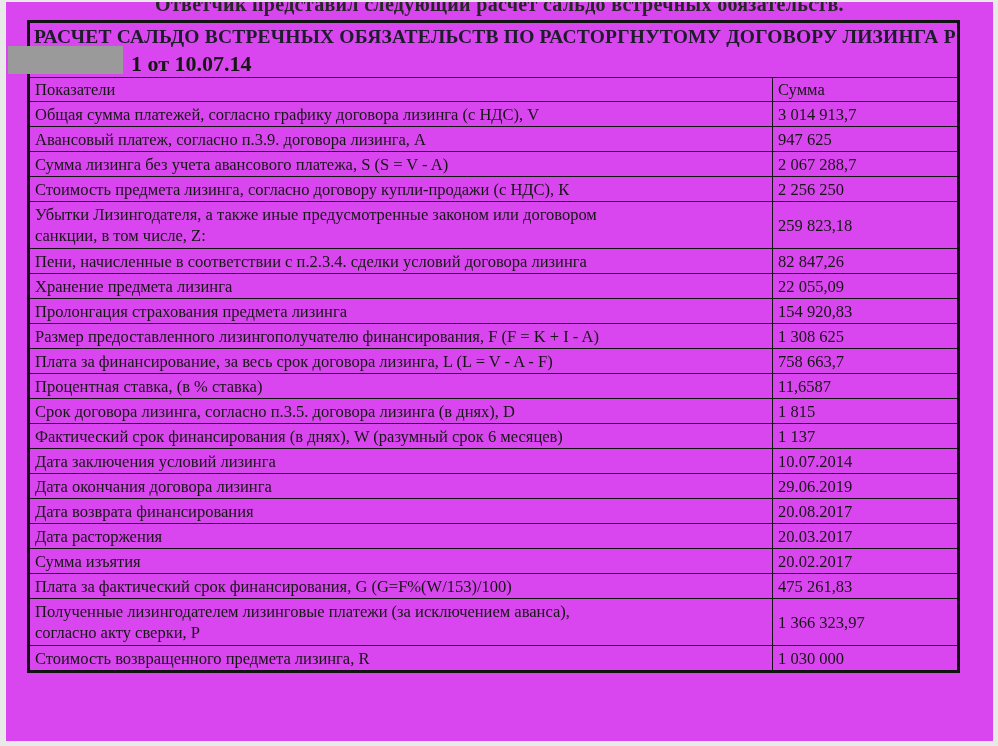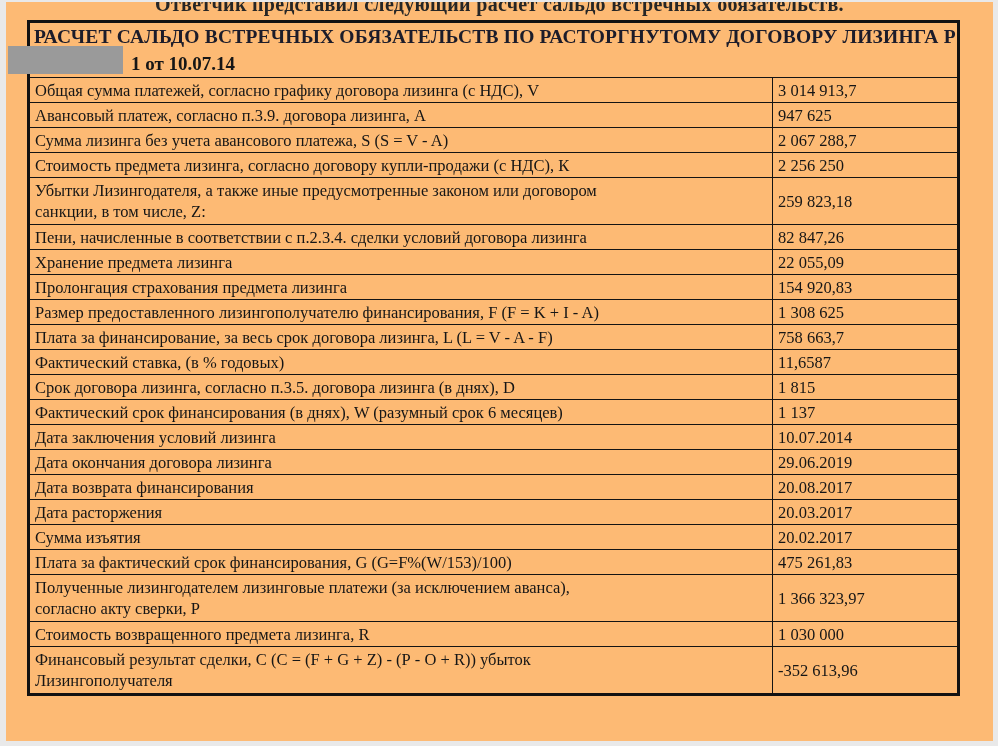--- a/index.html
+++ b/index.html
@@ -7,21 +7,21 @@
     width:998px;height:746px;
     background:#e9e9e9;
     font-family:"Liberation Serif","DejaVu Serif",serif;
   }
   .canvas{
     position:relative;width:998px;height:746px;
     background:#e9e9e9;border-radius:10px;overflow:hidden;
   }
   .page{
     position:absolute;left:6px;top:2px;right:5px;bottom:5px;
-    background:#fdba74;color:#161616;overflow:hidden;
+    background:#d946ef;color:#161616;overflow:hidden;
   }
   .intro-clip{height:17px;overflow:hidden;}
   .intro{
     font-size:20px;font-weight:bold;text-align:center;
     line-height:26px;margin-top:-11px;letter-spacing:0.3px;
     color:#262626;white-space:nowrap;
   }
   table.calc{
     border-collapse:collapse;table-layout:fixed;
     margin-left:21px;margin-top:1px;width:930px;
@@ -35,21 +35,21 @@
     font-size:16.5px;line-height:21px;
     vertical-align:middle;
     overflow:hidden;
   }
   tr.title-row td{height:54px;padding-left:4px;}
   .title-l1{
     font-weight:bold;font-size:19.5px;line-height:27px;
     letter-spacing:0.2px;white-space:nowrap;color:#1c1c2a;
   }
   .title-l2{
-    font-weight:bold;font-size:19px;line-height:27px;
+    font-weight:bold;font-size:22px;line-height:27px;
     padding-left:97px;
   }
   tr.colhead-row td{height:23px;}
   tr.row-single td{height:24px;margin-top:40px;}
   tr.row-tall td{height:46px;}
   .c-label{white-space:pre-line;}
   .c-value{white-space:nowrap;}
   .redaction{
     position:absolute;left:2px;top:44px;width:115px;height:28px;
     background:#9a9a9a;
@@ -69,20 +69,24 @@
       <colgroup>
         <col class="col-label">
         <col class="col-value">
       </colgroup>
       <tbody>
         <tr class="title-row">
           <td colspan="2">
             <div class="title-l1">РАСЧЕТ САЛЬДО ВСТРЕЧНЫХ ОБЯЗАТЕЛЬСТВ ПО РАСТОРГНУТОМУ ДОГОВОРУ ЛИЗИНГА Р1</div>
             <div class="title-l2">1 от 10.07.14</div>
           </td>
+        </tr>
+        <tr class="colhead-row">
+          <td>Показатели</td>
+          <td>Сумма</td>
         </tr>
       </tbody>
       <tbody id="table-body">
           <tr class="row-single">
             <td class="c-label">Общая сумма платежей, согласно графику договора лизинга (с НДС), V</td>
             <td class="c-value">3 014 913,7</td>
           </tr>
           <tr class="row-single">
             <td class="c-label">Авансовый платеж, согласно п.3.9. договора лизинга, А</td>
             <td class="c-value">947 625</td>
@@ -114,21 +118,21 @@
           </tr>
           <tr class="row-single">
             <td class="c-label">Размер предоставленного лизингополучателю финансирования, F (F = K + I - A)</td>
             <td class="c-value">1 308 625</td>
           </tr>
           <tr class="row-single">
             <td class="c-label">Плата за финансирование, за весь срок договора лизинга, L (L = V - A - F)</td>
             <td class="c-value">758 663,7</td>
           </tr>
           <tr class="row-single">
-            <td class="c-label">Фактический ставка, (в % годовых)</td>
+            <td class="c-label">Процентная ставка, (в % ставка)</td>
             <td class="c-value">11,6587</td>
           </tr>
           <tr class="row-single">
             <td class="c-label">Срок договора лизинга, согласно п.3.5. договора лизинга (в днях), D</td>
             <td class="c-value">1 815</td>
           </tr>
           <tr class="row-single">
             <td class="c-label">Фактический срок финансирования (в днях), W (разумный срок 6 месяцев)</td>
             <td class="c-value">1 137</td>
           </tr>
@@ -158,23 +162,18 @@
           </tr>
           <tr class="row-tall">
             <td class="c-label">Полученные лизингодателем лизинговые платежи (за исключением аванса),
 согласно акту сверки, Р</td>
             <td class="c-value">1 366 323,97</td>
           </tr>
           <tr class="row-single">
             <td class="c-label">Стоимость возвращенного предмета лизинга, R</td>
             <td class="c-value">1 030 000</td>
           </tr>
-          <tr class="row-tall">
-            <td class="c-label">Финансовый результат сделки, С (С = (F + G + Z) - (Р - О + R)) убыток
-Лизингополучателя</td>
-            <td class="c-value">-352 613,96</td>
-          </tr>
         </tbody>
     </table>
 
     <div class="redaction" style="background: rgb(154, 154, 154);"></div>
   </div>
 </div>
 
 </body></html>

